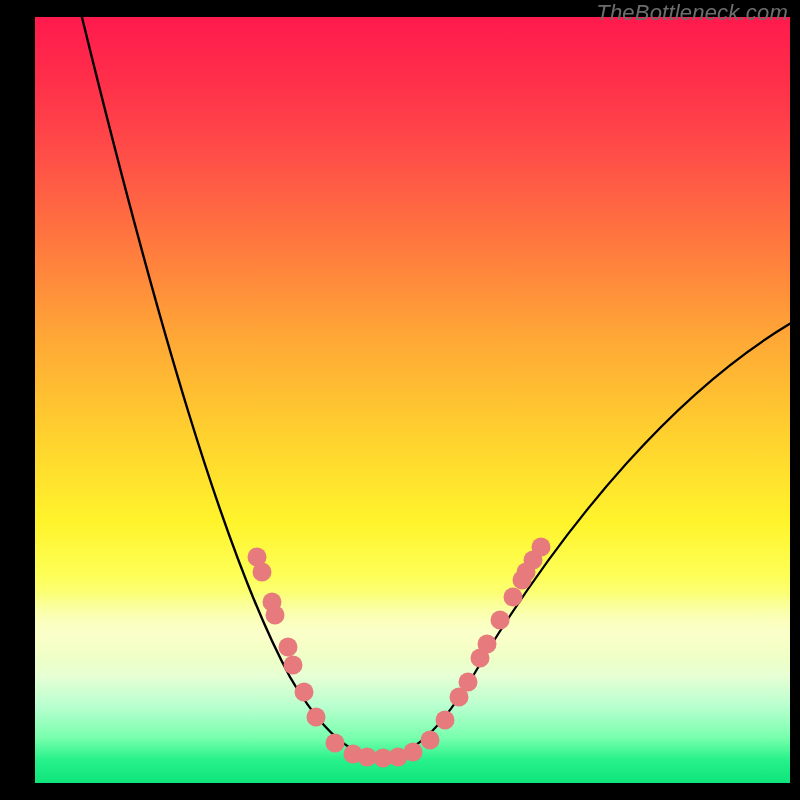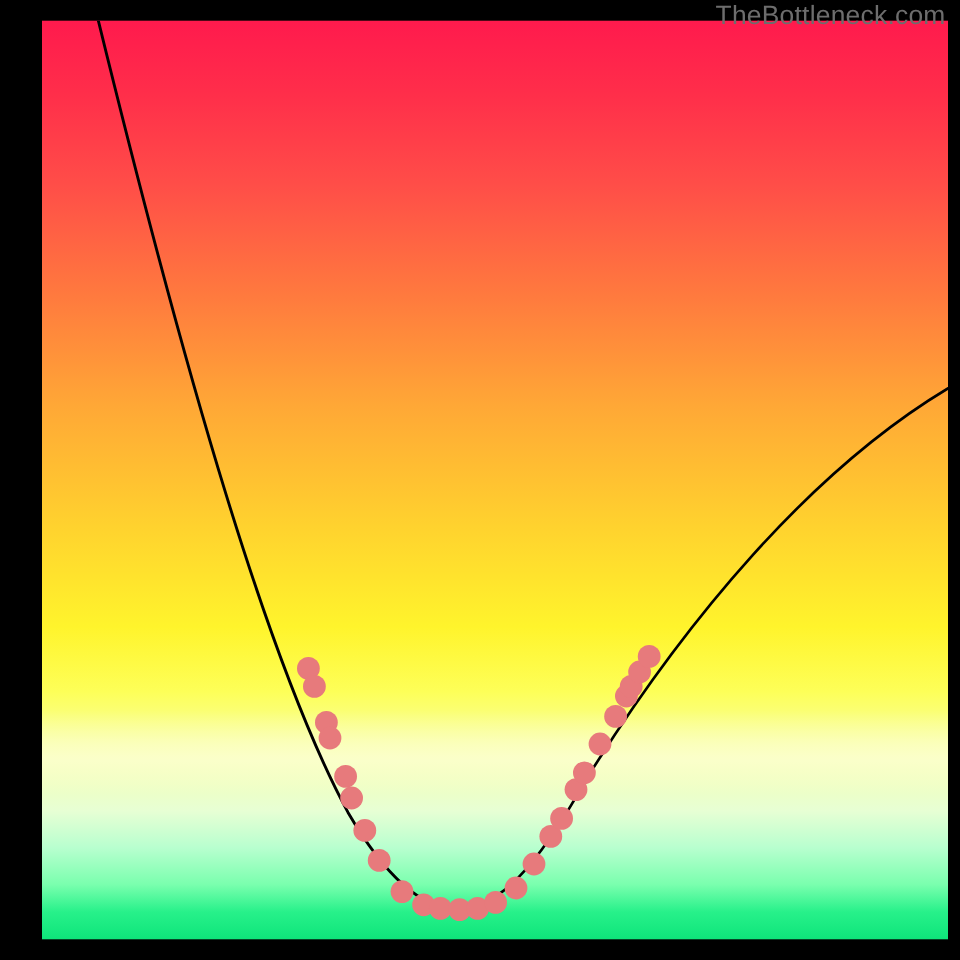--- a/index.html
+++ b/index.html
@@ -11,20 +11,21 @@
     background: #000;
     font-family: Arial, Helvetica, sans-serif;
   }
   .frame {
     position: absolute;
     left: 0;
     top: 0;
     width: 800px;
     height: 625px;
     background: #000;
+    font-style: italic;
   }
   .plot-area {
     position: absolute;
     left: 35px;
     top: 17px;
     width: 755px;
     height: 766px;
     overflow: hidden;
   }
   .gradient {

